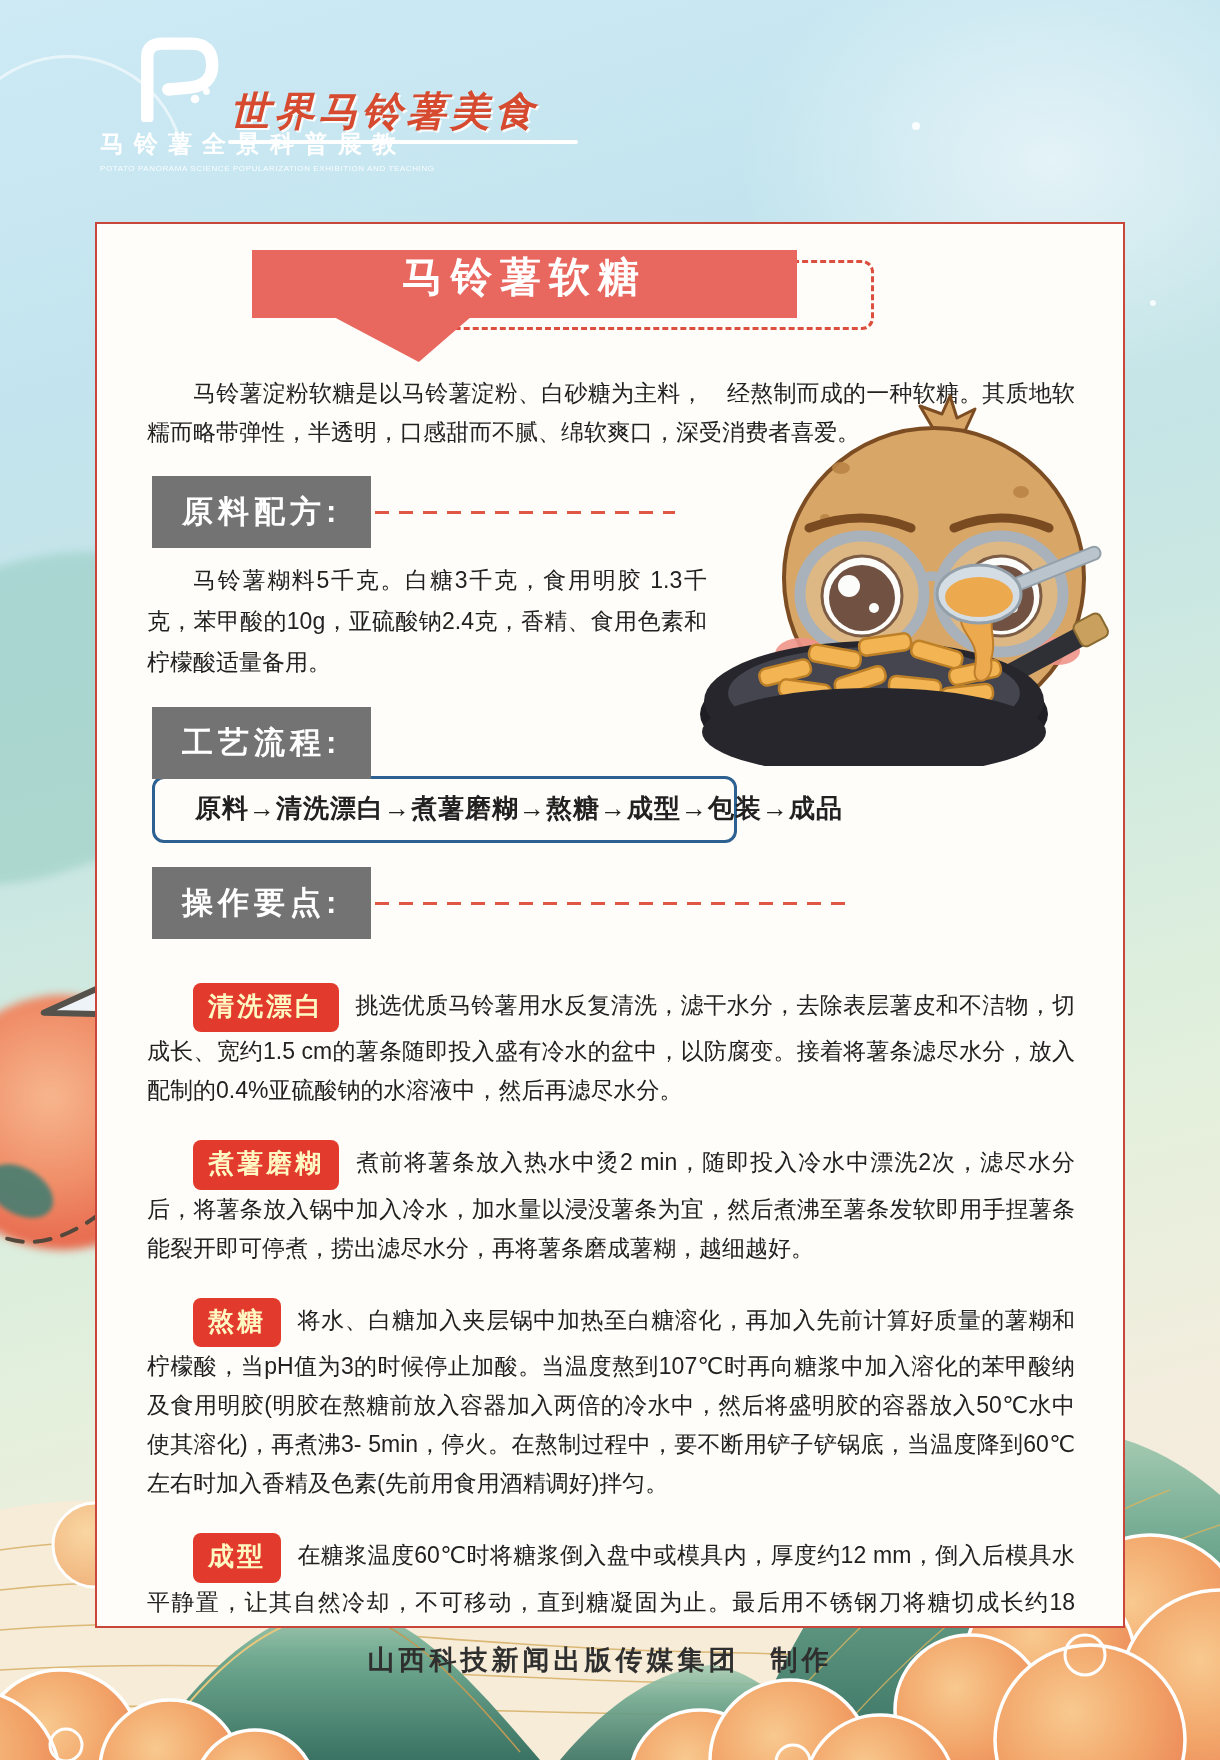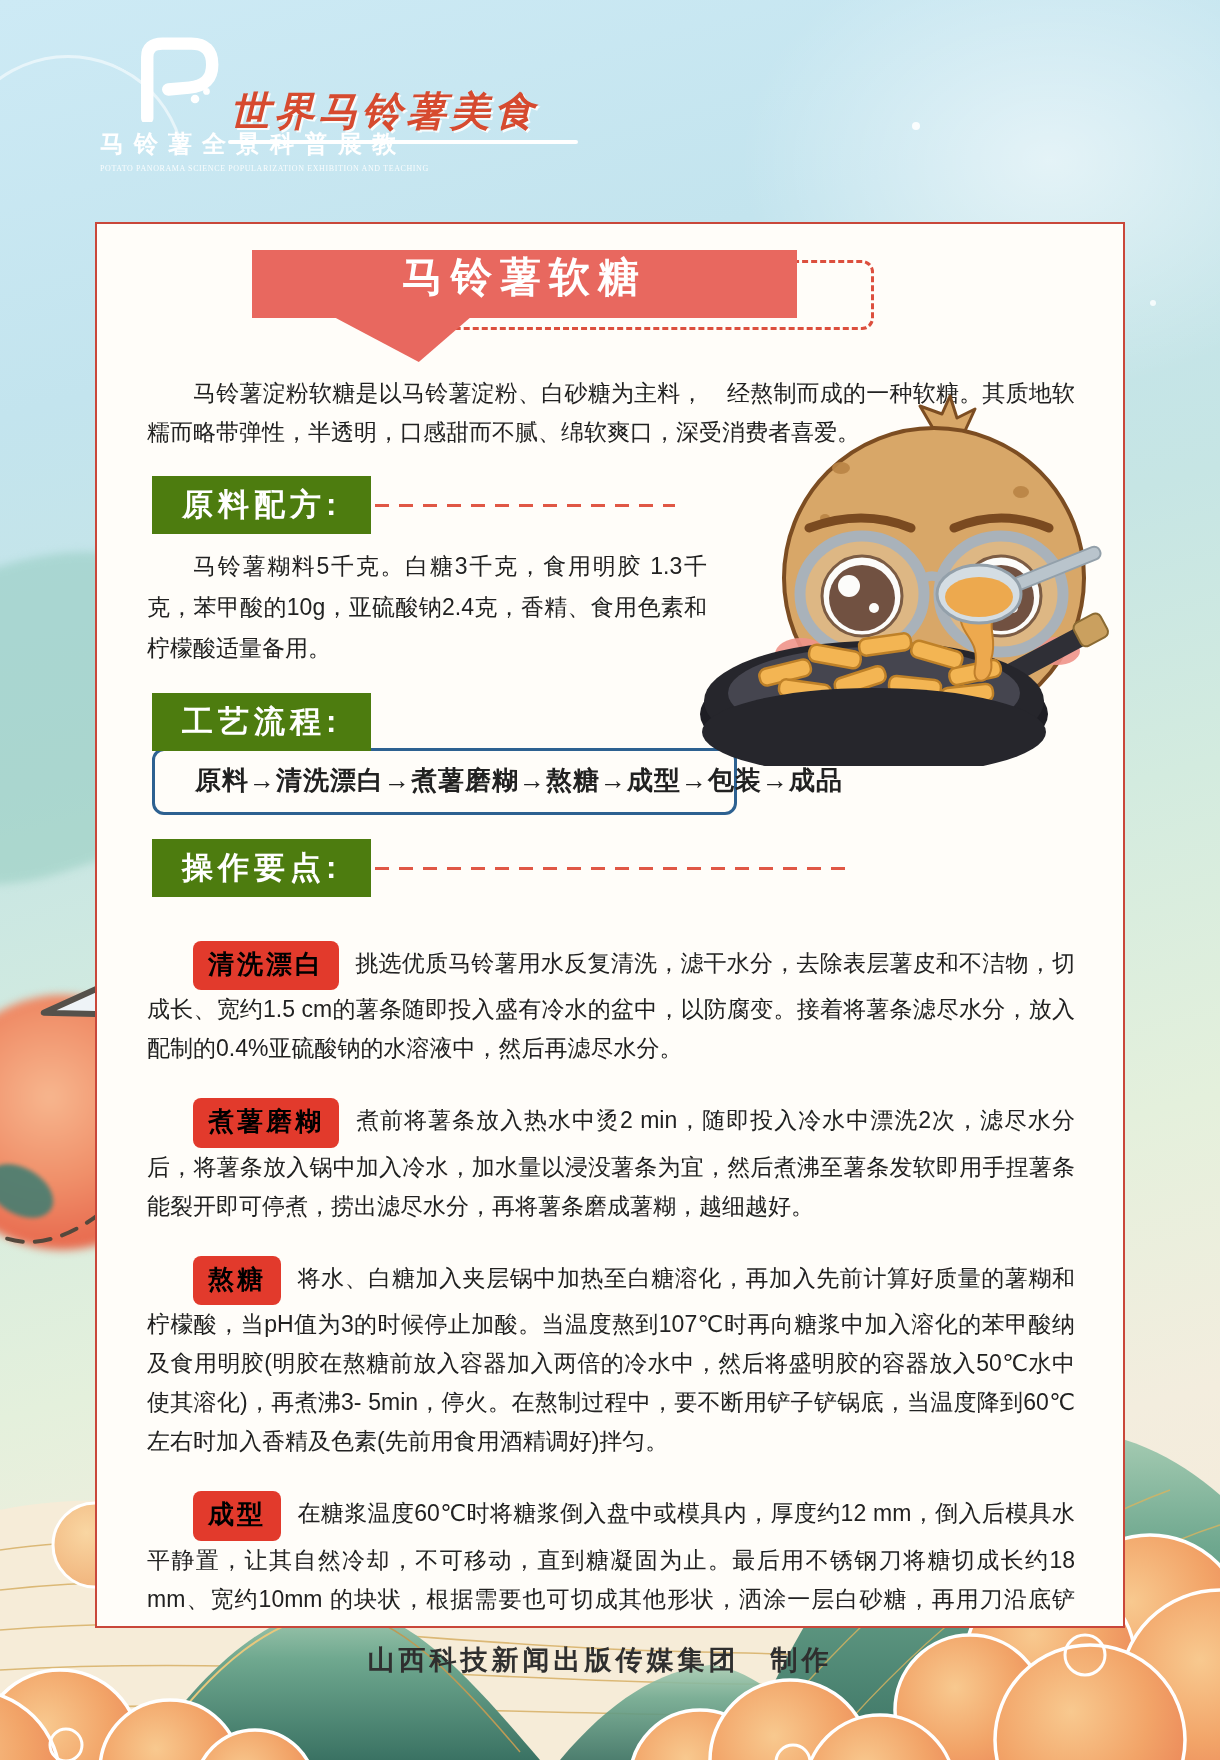--- a/index.html
+++ b/index.html
@@ -24,58 +24,58 @@
   .dot-w1{left:912px;top:122px;width:8px;height:8px;background:#fff;opacity:.9;}
   .dot-w2{left:1150px;top:300px;width:6px;height:6px;background:#fff;opacity:.8;}
   .bottom-scenery{position:absolute;left:0;bottom:0;width:1220px;height:400px;}
   .plane-svg{position:absolute;left:38px;top:930px;width:215px;height:160px;transform:rotate(-6deg);}
   .trail-svg{position:absolute;left:0;top:1150px;width:170px;height:130px;}
 
   
   .logo{position:absolute;left:100px;top:36px;width:330px;}
   .logo-p{width:96px;height:86px;margin-left:26px;}
   .logo-cn{color:#fff;font-size:24px;font-weight:bold;letter-spacing:10px;white-space:nowrap;margin-top:2px;}
-  .logo-en{color:#fff;font-size:8px;letter-spacing:.6px;opacity:.9;white-space:nowrap;margin-top:4px;font-family:Liberation Serif, serif;}
+  .logo-en{color:#fff;font-size:8px;letter-spacing:.6px;opacity:.9;white-space:nowrap;margin-top:4px;}
   .series-title{position:absolute;left:230px;top:84px;color:#d64a2f;font-size:40px;font-weight:bold;
     font-style:italic;letter-spacing:4px;text-shadow:2px 2px 0 rgba(255,255,255,.85);white-space:nowrap;}
   .series-underline{position:absolute;left:228px;top:140px;width:350px;height:4px;background:#fff;border-radius:2px;}
 
   
   .card{position:absolute;left:95px;top:222px;width:1030px;height:1406px;background:#fffdf9;
     border:2px solid #c9473a;box-sizing:border-box;overflow:hidden;}
   .banner-wrap{position:relative;height:130px;}
   .banner-dashed{position:absolute;left:305px;top:36px;width:466px;height:64px;border:3px dashed #dc4f3e;border-radius:12px;}
   .banner-main{position:absolute;left:155px;top:26px;width:545px;height:68px;background:#e8685f;
     display:flex;align-items:flex-start;justify-content:center;}
   .banner-title{color:#fff;font-size:41px;font-weight:bold;letter-spacing:8px;}
   .banner-tail{position:absolute;left:235px;top:92px;width:140px;height:46px;background:#e8685f;
     clip-path:polygon(0 0,100% 0,62% 100%);}
 
   .intro{margin:20px 48px 0 50px;font-size:23px;line-height:1.7;text-indent:2em;text-align:justify;}
 
   .sec-header{display:flex;align-items:center;margin:24px 0 0 55px;}
   .sec-header.bottom-align{align-items:flex-end;}
-  .blue-box{background:#4d7c0f;color:#fff;font-size:31px;font-weight:bold;letter-spacing:5px;
-    padding:8px 30px;white-space:nowrap;}
+  .blue-box{background:#737373;color:#fff;font-size:31px;font-weight:bold;letter-spacing:5px;
+    padding:15px 30px;white-space:nowrap;}
   .red-dash{height:3px;margin-left:4px;
     background-image:repeating-linear-gradient(90deg,#e05745 0 14px,transparent 14px 24px);}
   .red-dash.w300{width:300px;}
   .red-dash.w470{width:470px;}
   .blue-line{height:3px;background:#2d6191;width:302px;}
 
   .ingredients-body{width:560px;margin:12px 12px 0 50px;font-size:23px;line-height:1.78;text-indent:2em;text-align:justify;}
 
   .process-box{width:585px;margin:-3px 0 0 55px;border:3px solid #2d6191;border-radius:12px;
     box-sizing:border-box;padding:12px 14px 14px;}
   .process-flow{font-size:26px;font-weight:bold;text-align:center;letter-spacing:1px;white-space:nowrap;margin-left:26px;}
 
   .steps{margin-top:8px;}
   .step{margin:30px 48px 0 50px;font-size:23px;line-height:1.7;text-align:justify;text-indent:2em;}
   .step.first{margin-top:44px;}
-  .step-label{display:inline-block;text-indent:0;background:#e23a2c;color:#000000;font-weight:bold;font-size:26px;
+  .step-label{display:inline-block;text-indent:0;background:#e23a2c;color:#fef9c3;font-weight:bold;font-size:26px;
     letter-spacing:3px;padding:1px 15px 4px;border-radius:8px;margin-right:16px;vertical-align:-2px;white-space:nowrap;}
 
   .potato-illu{position:absolute;left:552px;top:170px;width:462px;height:372px;}
 
   .footer{position:absolute;left:0;top:1642px;width:1200px;text-align:center;font-size:27px;
     color:#2f2f2f;letter-spacing:4px;font-weight:bold;}
 </style>
 </head>
 <body>
 

